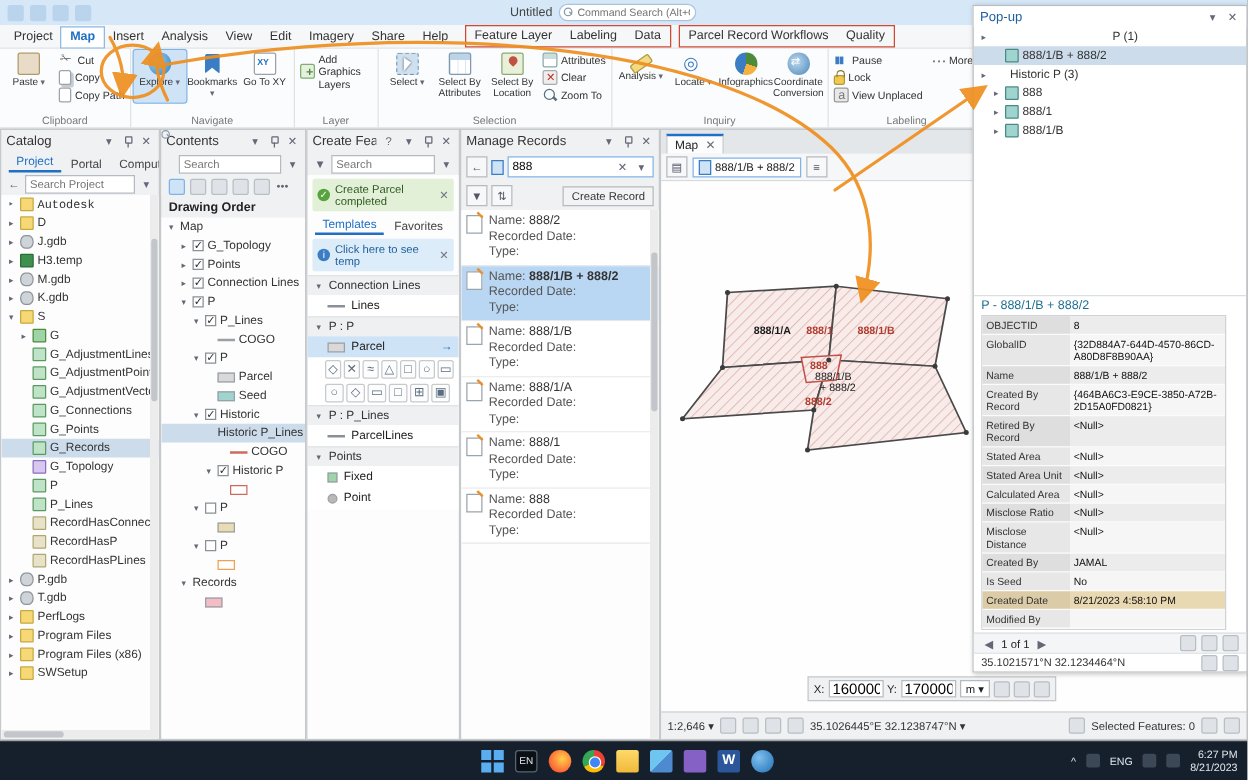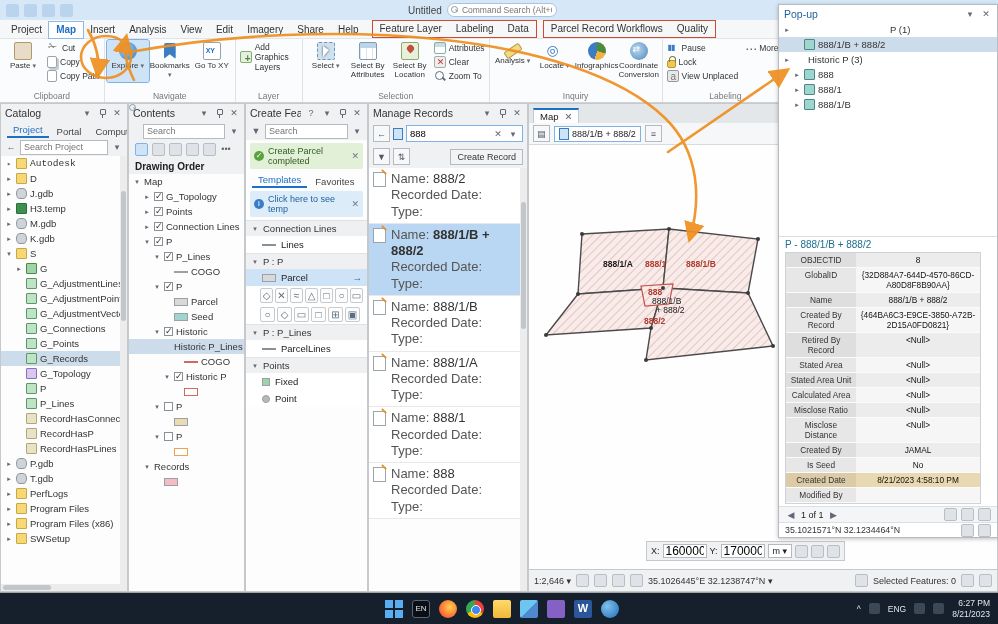--- a/index.html
+++ b/index.html
@@ -132,21 +132,21 @@
   
   .mr-toolbar { display:flex; align-items:center; gap:3px; padding:3px 4px; flex:none; }
   .sqbtn { width:17px; height:17px; border:1px solid #b5bac0; background:#f7f8f9; font-size:9px; color:#556; text-align:center; line-height:16px; flex:none; }
   .mr-search { flex:1; display:flex; align-items:center; border:1px solid #7fb2e5; background:#fff; height:17px; padding:0 3px; gap:3px; min-width:0; }
   .mr-search input { border:none; outline:none; flex:1; font-size:9.5px; min-width:0; }
   .btn { border:1px solid #b5bac0; background:#f2f3f5; font-size:9px; padding:2px 6px; color:#333; }
   .rec-row { display:flex; gap:5px; padding:3px 4px; border-bottom:1px solid #e6e8ea; background:#fff; }
   .rec-row.selected { background:#b9d7f2; }
   .rec-ic { width:13px; height:15px; background:#fff; border:1px solid #9aa4ad; position:relative; flex:none; margin-top:1px; }
   .rec-ic::after { content:""; position:absolute; right:-2px; top:-2px; width:6px; height:2px; background:#e8912d; transform:rotate(45deg); }
-  .rec-lines { font-size:13px; color:#333; line-height:1.25; min-width:0; }
+  .rec-lines { font-size:10px; color:#333; line-height:1.25; min-width:0; }
   .rec-lines .fl { color:#555; }
   .rec-row.selected .nameval { font-weight:bold; }
 
   
   #mapview { left:528px; width:470px; top:103px; bottom:32px; position:absolute; display:flex; flex-direction:column; background:#eceef0; border:1px solid #c6c9cc; }
   .maptabs { height:19px; background:#e4e7ea; display:flex; align-items:flex-end; padding-left:4px; flex:none; }
   .maptab { background:#fdfdfd; border:1px solid #c6c9cc; border-bottom:none; border-top:2px solid #1f6fc4; font-size:9.5px; padding:1px 6px; display:flex; gap:6px; align-items:center; }
   .maptoolbar { height:22px; background:#f6f7f8; border-bottom:1px solid #d8dbde; display:flex; align-items:center; gap:4px; padding:0 4px; flex:none; }
   .recbox { display:flex; align-items:center; gap:3px; border:1px solid #7fb2e5; background:#fff; height:16px; padding:0 4px; font-size:9px; }
   .recbadge { width:10px; height:12px; background:#cfe3f7; border:1px solid #3b7dc4; }
@@ -158,21 +158,21 @@
   .statusbar { height:22px; background:#f0f1f3; border-top:1px solid #c6c9cc; display:flex; align-items:center; gap:5px; padding:0 5px; font-size:9px; color:#333; flex:none; }
   .stico { width:13px; height:13px; background:#dfe3e7; border:1px solid #b8bec4; border-radius:2px; flex:none; }
 
   
   #popup { position:absolute; left:778px; top:4px; width:220px; height:534px; background:#fff; border:1px solid #b8bcc0; box-shadow:0 1px 4px rgba(0,0,0,.25); display:flex; flex-direction:column; z-index:10; }
   .pop-head { height:17px; display:flex; align-items:center; padding:0 5px; gap:4px; flex:none; background:#fff; }
   .pop-title { color:#1f5f9e; font-size:10.5px; flex:1; }
   .pop-tree { flex:none; }
   .pop-spacer { flex:1; }
   .pop-section { font-size:10px; color:#1f6f8e; padding:2px 6px; border-top:1px solid #dcdfe2; flex:none; }
-  .attr-table { flex:none; margin:0 16px 2px 6px; border:1px solid #cfd3d6; font-size:8.3px;text-align:center; }
+  .attr-table { flex:none; margin:0 16px 2px 6px; border:1px solid #cfd3d6; font-size:8.3px; }
   .attr-row { display:flex; border-bottom:1px solid #fbfbfb; }
   .attr-row:nth-child(odd) { background:#ececec; }
   .attr-row:nth-child(even) { background:#f6f6f6; }
   .attr-row.hl { background:#e9d9b2; }
   .attr-label { width:70px; flex:none; padding:2px 3px; background:rgba(0,0,0,0.06); color:#333; }
   .attr-value { flex:1; padding:2px 3px; word-break:break-all; color:#111; }
   .pop-pager { height:16px; display:flex; align-items:center; gap:4px; padding:0 6px; font-size:9px; background:#f4f5f6; border-top:1px solid #dcdfe2; flex:none; }
   .pop-coords { height:15px; display:flex; align-items:center; gap:4px; padding:0 6px; font-size:8.8px; background:#fff; border-top:1px solid #dcdfe2; flex:none; color:#333; }
 
   

